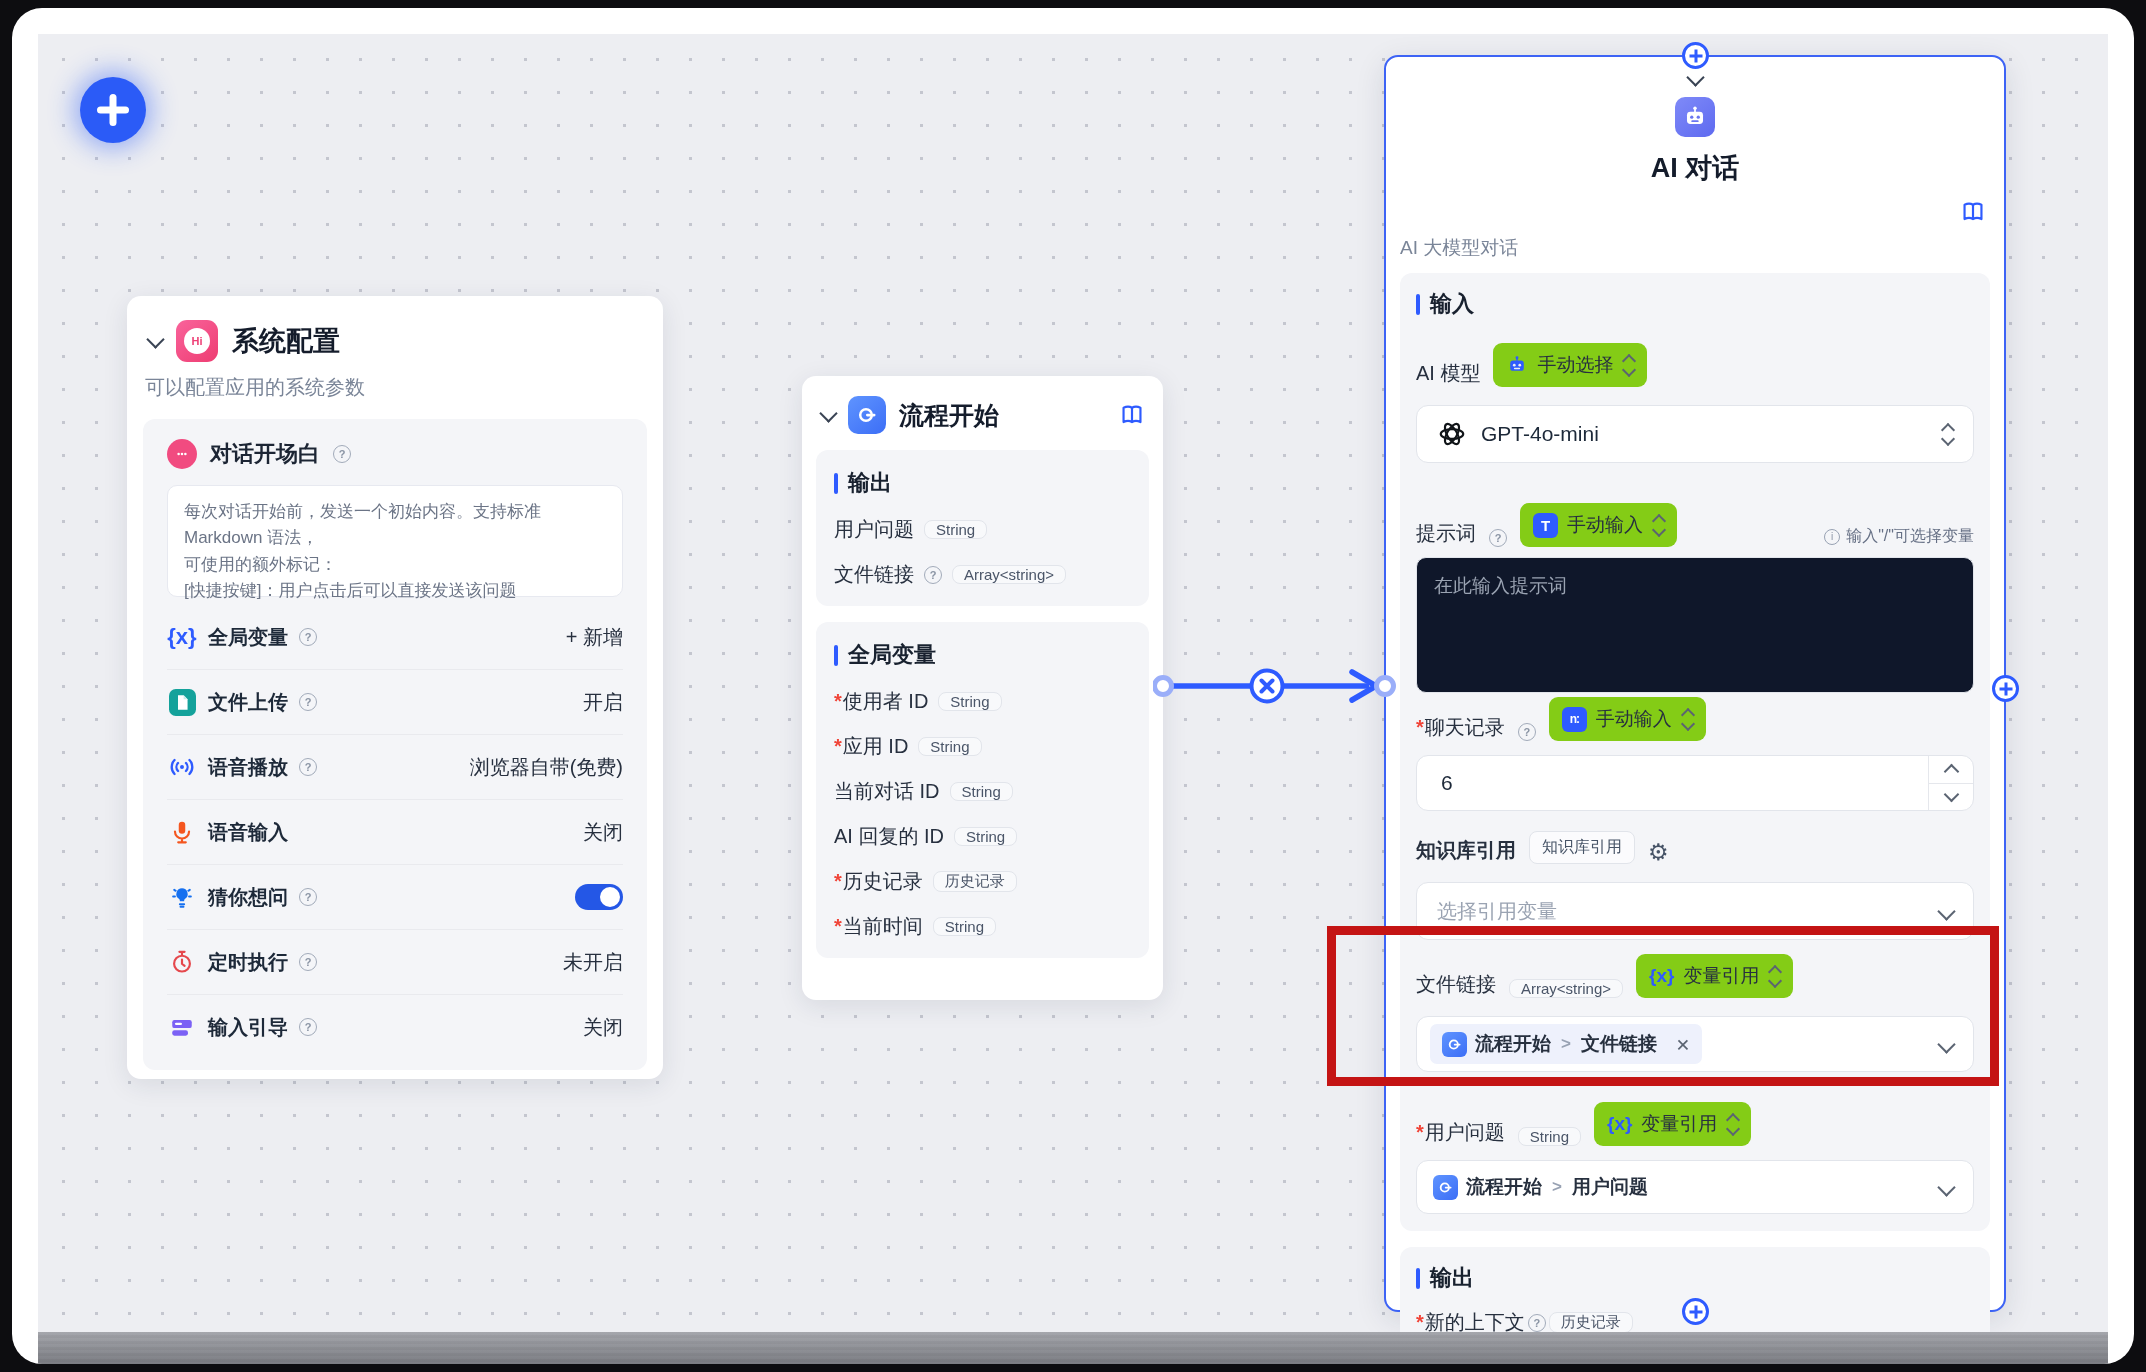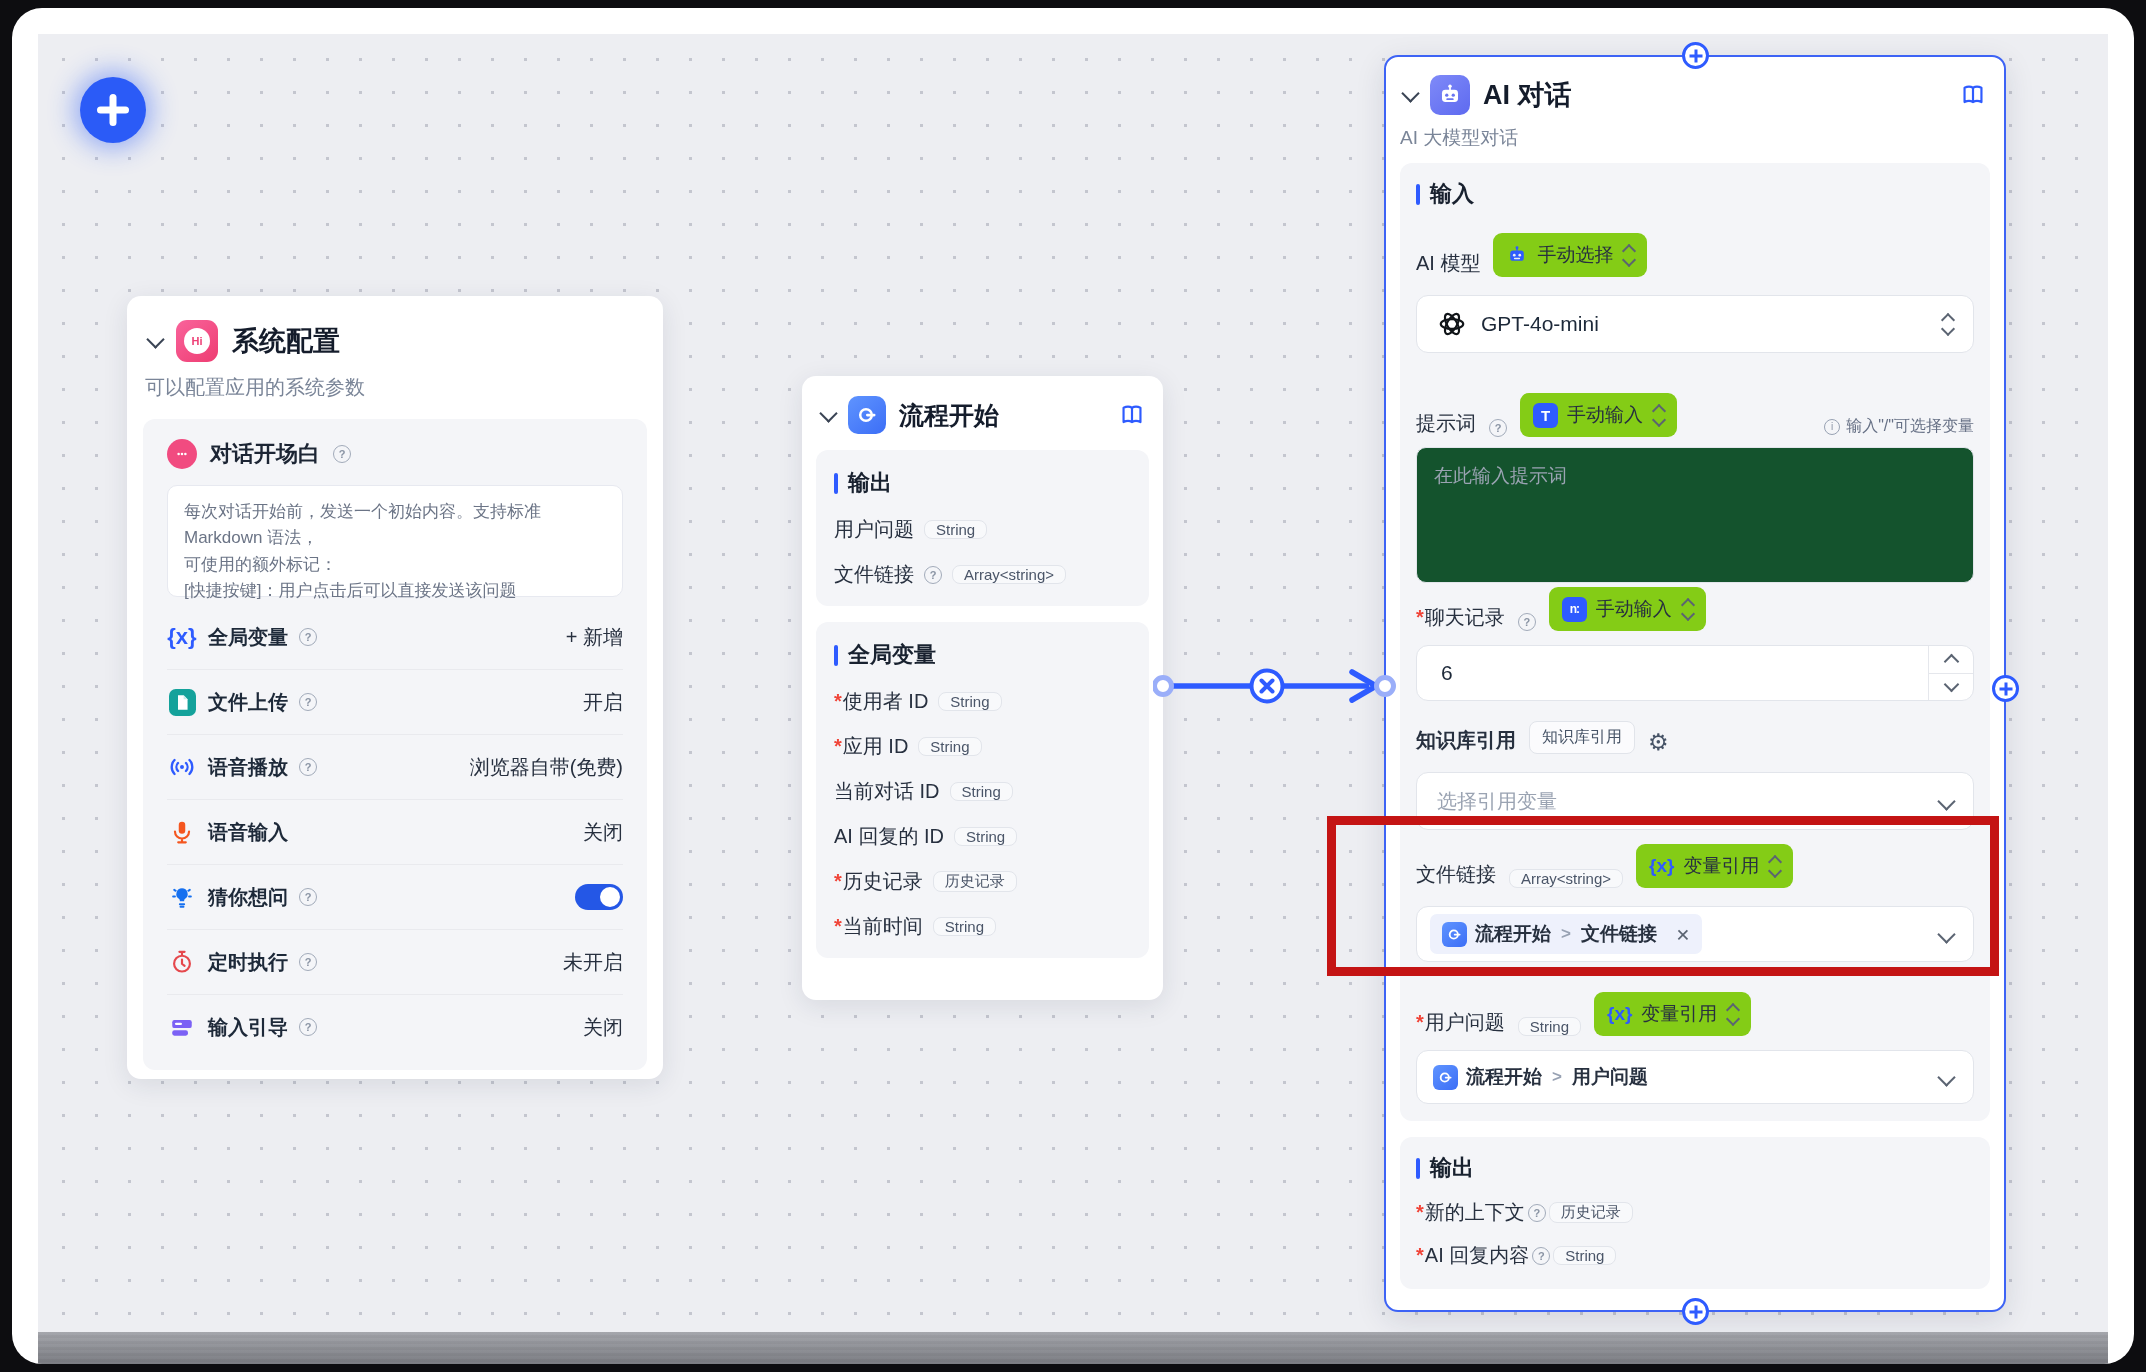--- a/index.html
+++ b/index.html
@@ -93,34 +93,34 @@
   .card2 .hdr{gap:13px;padding:4px 4px 0 6px;}
   .card2 .title{font-size:25px;}
   .card2 .panel{margin-top:16px;padding:18px;}
   .vrow{display:flex;align-items:center;gap:10px;margin-top:18px;}
   .vrow .rowlbl{font-size:20px;}
   .bookbtn{margin-left:auto;flex:none;display:flex;}
 
   
   .card3{left:1346px;top:21px;width:622px;height:1257px;border:2.5px solid #3d63f5;border-radius:14px;padding:18px 14px 0;
          box-shadow:0 8px 30px rgba(25,35,65,.12);}
-  .card3 .hdr{gap:13px;padding:0 4px 0 4px;}
+  .card3 .hdr{gap:13px;padding:0 4px 0 4px;flex-direction:column;}
   .card3 .title{font-size:27px;}
   .card3 .subtitle{font-size:19px;margin:10px 0 0 0;}
   .panelin{margin-top:12px;padding:16px 16px;height:958px;position:relative;}
   .frm-row{display:flex;align-items:flex-end;gap:13px;}
   .frm-lbl{font-size:20px;color:#27303f;}
   .hint{margin-left:auto;display:flex;align-items:center;gap:6px;color:#667085;font-size:16px;}
   .info{display:inline-flex;width:16px;height:16px;border:1.4px solid #98a2b3;border-radius:50%;box-sizing:border-box;
         align-items:center;justify-content:center;font-size:10px;color:#8a94a4;}
   .info::before{content:"i";font-style:normal;}
   .mselect{margin-top:18px;height:58px;}
   .mselect .mtxt{font-size:21px;color:#1d2939;margin-left:14px;}
   .mselect .sortstack{margin-left:auto;}
-  .ptxtarea{margin-top:10px;height:136px;background:#14532d;border:1px solid #e2e5eb;border-radius:10px;
+  .ptxtarea{margin-top:10px;height:136px;background:#0f172a;border:1px solid #e2e5eb;border-radius:10px;
             padding:15px 17px;font-size:19px;color:#9aa3b2;box-sizing:border-box;}
   .numbox{margin-top:14px;height:56px;background:#fff;border:1px solid #e2e5eb;border-radius:12px;position:relative;
           display:flex;align-items:center;padding-left:24px;font-size:21px;color:#1d2939;box-sizing:border-box;}
   .stepcol{position:absolute;right:0;top:0;bottom:0;width:44px;border-left:1px solid #e5e7ec;display:flex;flex-direction:column;}
   .stepbtn{flex:1;display:flex;align-items:center;justify-content:center;}
   .stepbtn + .stepbtn{border-top:1px solid #e5e7ec;}
   .stepbtn i{width:9px;height:9px;border-right:2.2px solid #5b6472;border-bottom:2.2px solid #5b6472;display:block;}
   .stepbtn .u{transform:rotate(-135deg);margin-top:4px;}
   .stepbtn .d{transform:rotate(45deg);margin-bottom:4px;}
   .kbbadge{background:#fbfbfd;border:1px solid #e1e4ea;border-radius:8px;padding:5px 12px;font-size:16px;color:#475467;}

